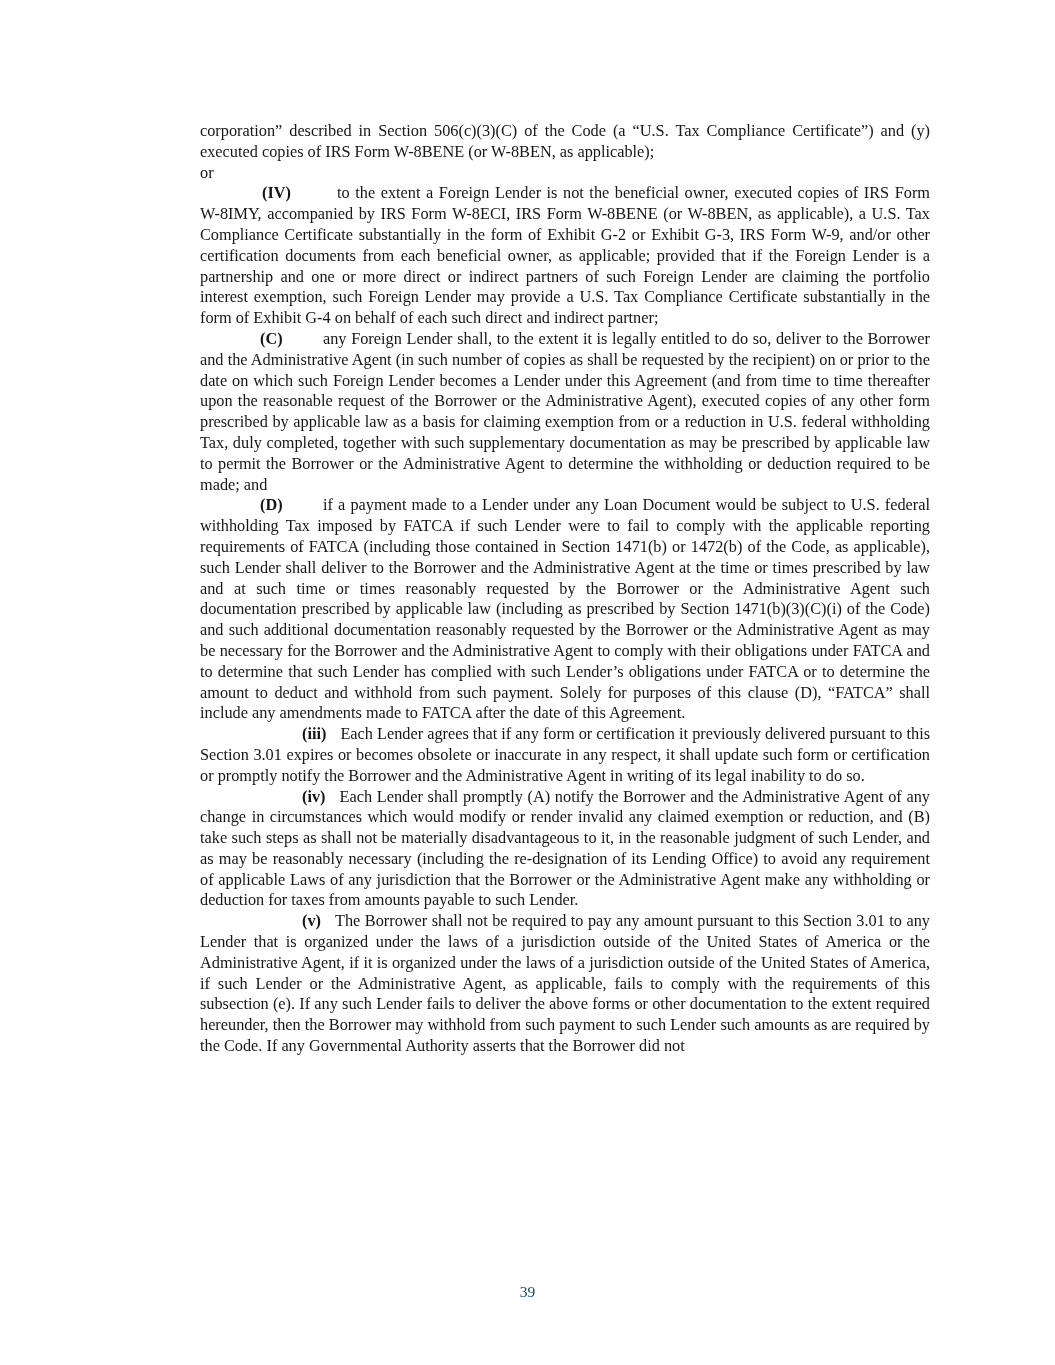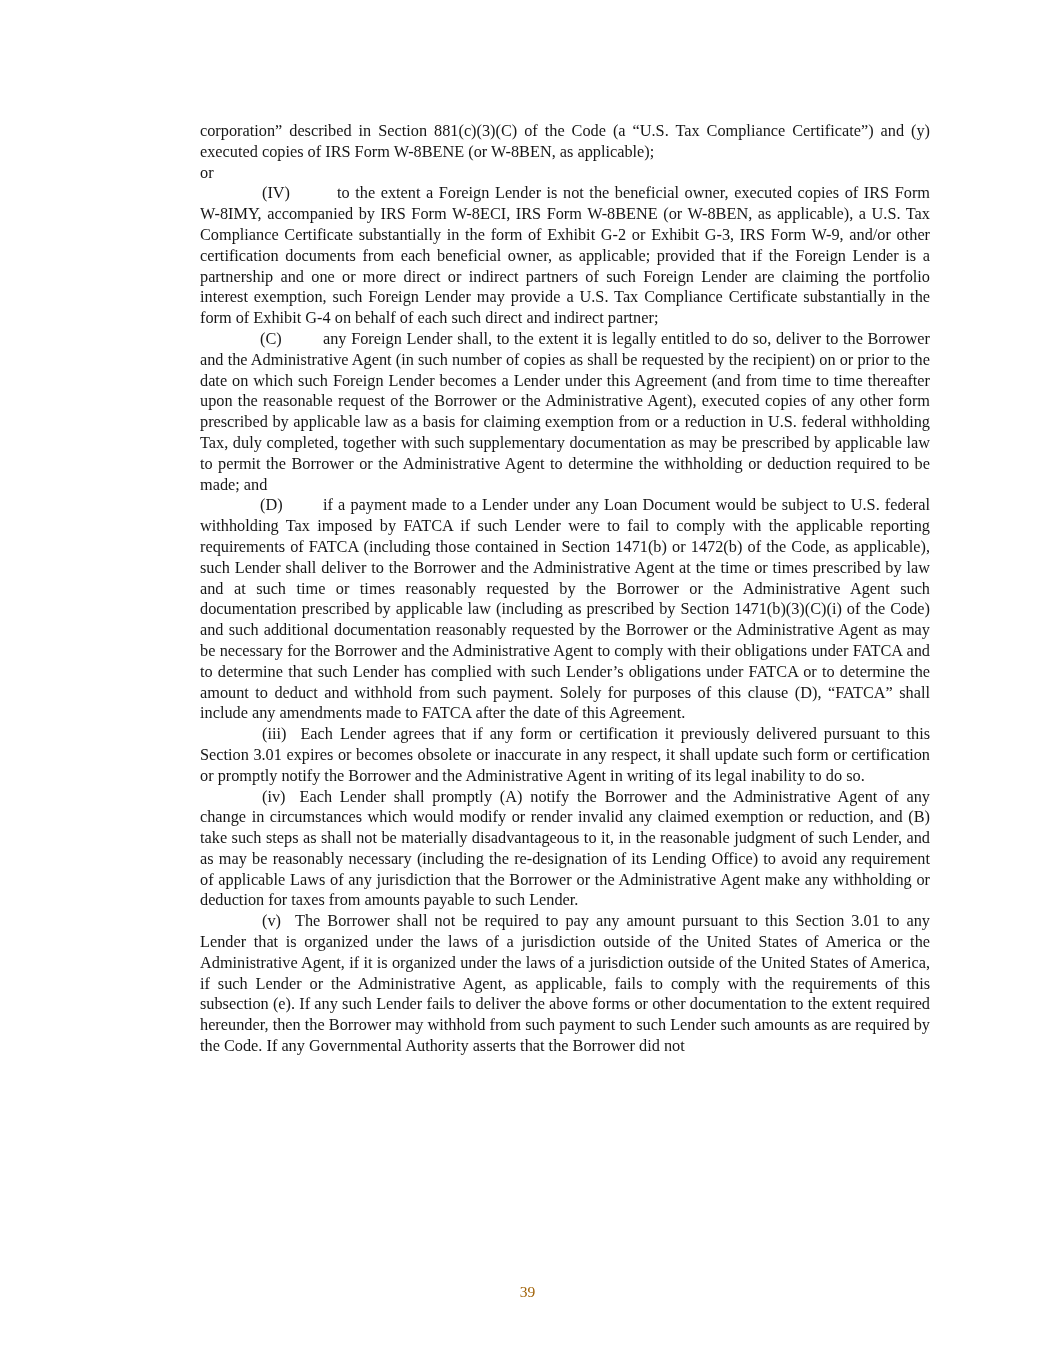--- a/index.html
+++ b/index.html
@@ -21,42 +21,42 @@
     font-size: 16.3px;
     line-height: 20.8px;
   }
   .doc p { margin: 0; padding: 0; }
   .gap  { margin-top: 20.5px; }
   .lvl2 { margin-left: 50px; }
   .lvl3 { margin-left: 110px; }
   .ind1 { text-indent: 62px; }
   .ind2 { text-indent: 60px; }
   .ind3 { text-indent: 62px; }
-  .plabel { display: inline-block; text-indent: 0; }
-  .lbl1 { margin-right: 14px; }
+  .plabel { display: inline-block; text-indent: 0; font-weight: bold; }
+  .lbl1 { margin-right: 14px; margin-left: 40px; }
   .lbl2 { width: 63px; }
   .lbl3 { width: 75px; }
   .u { text-underline-offset: 2px; }
   .pageno {
     position: absolute;
     top: 1283px;
     left: 0;
     width: 1055px;
     text-align: center;
     font-size: 15.5px;
-    color: #a16207;
+    color: #0c4a6e;
   }
 </style>
 </head>
 <body>
 
 <div class="page">
   <div class="doc">
 
-    <p class="lvl3"><span><span>corporation” described in Section 881(c)(3)(C) of the Code (a “U.S. Tax Compliance Certificate”) and (y) executed  copies of IRS Form W-8BENE (or W-8BEN, as applicable);</span></span></p>
+    <p class="lvl3"><span><span>corporation” described in Section 506(c)(3)(C) of the Code (a “U.S. Tax Compliance Certificate”) and (y) executed  copies of IRS Form W-8BENE (or W-8BEN, as applicable);</span></span></p>
 
     <p class="lvl3"><span><span>or</span></span></p>
 
     <p class="lvl3 ind3"><span class="plabel lbl3">(IV)</span><span><span>to the extent a Foreign Lender is not the beneficial owner, executed copies of IRS Form W-8IMY, accompanied by IRS Form W-8ECI, IRS Form W-8BENE (or W-8BEN, as applicable), a U.S. Tax Compliance Certificate substantially in the form of </span><span class="u">Exhibit G-2</span><span> or </span><span class="u">Exhibit G-3</span><span>, IRS Form W-9, and/or other certification documents from each beneficial owner, as applicable; </span><span class="u">provided</span><span> that if the Foreign Lender is a partnership and one or more direct or indirect partners of such Foreign Lender are claiming the portfolio interest exemption, such Foreign Lender may provide a U.S. Tax Compliance Certificate substantially in the form of </span><span class="u">Exhibit G-4</span><span> on behalf of each such direct and indirect partner;</span></span></p>
 
     <p class="lvl2 ind2 gap"><span class="plabel lbl2">(C)</span><span><span>any Foreign Lender shall, to the extent it is legally entitled to do so, deliver to the Borrower and the Administrative Agent (in such number of copies as shall be requested by the recipient) on or prior to the date on which such Foreign Lender becomes a Lender under this Agreement (and from time to time thereafter upon the reasonable request of the Borrower or the Administrative Agent), executed  copies of any other form prescribed by applicable law as a basis for claiming exemption from or a reduction in U.S. federal withholding Tax, duly completed, together with such supplementary documentation as may be prescribed by applicable law to permit the Borrower or the Administrative Agent to determine the withholding or deduction required to be made; and</span></span></p>
 
     <p class="lvl2 ind2 gap"><span class="plabel lbl2">(D)</span><span><span>if a payment made to a Lender under any Loan Document would be subject to U.S. federal withholding Tax imposed by FATCA if such Lender were to fail to comply with the applicable reporting requirements of FATCA (including those contained in Section 1471(b) or 1472(b) of the Code, as applicable), such Lender shall deliver to the Borrower and the Administrative Agent at the time or times prescribed by law and at such time or times reasonably requested by the Borrower or the Administrative Agent such documentation prescribed by applicable law (including as prescribed by Section 1471(b)(3)(C)(i) of the Code) and such additional documentation reasonably requested by the Borrower or the Administrative Agent as may be necessary for the Borrower and the Administrative Agent to comply with their obligations under FATCA and to determine that such Lender has complied with such Lender’s obligations under FATCA or to determine the amount to deduct and withhold from such payment.  Solely for purposes of this </span><span class="u">clause (D)</span><span>, “FATCA” shall include any amendments made to FATCA after the date of this Agreement.</span></span></p>
 
     <p class="ind1 gap"><span class="plabel lbl1">(iii)</span><span><span>Each Lender agrees that if any form or certification it previously delivered pursuant to this </span><span class="u">Section 3.01</span><span> expires or becomes obsolete or inaccurate in any respect, it shall update such form or certification or promptly notify the Borrower and the Administrative Agent in writing of its legal inability to do so.</span></span></p>

